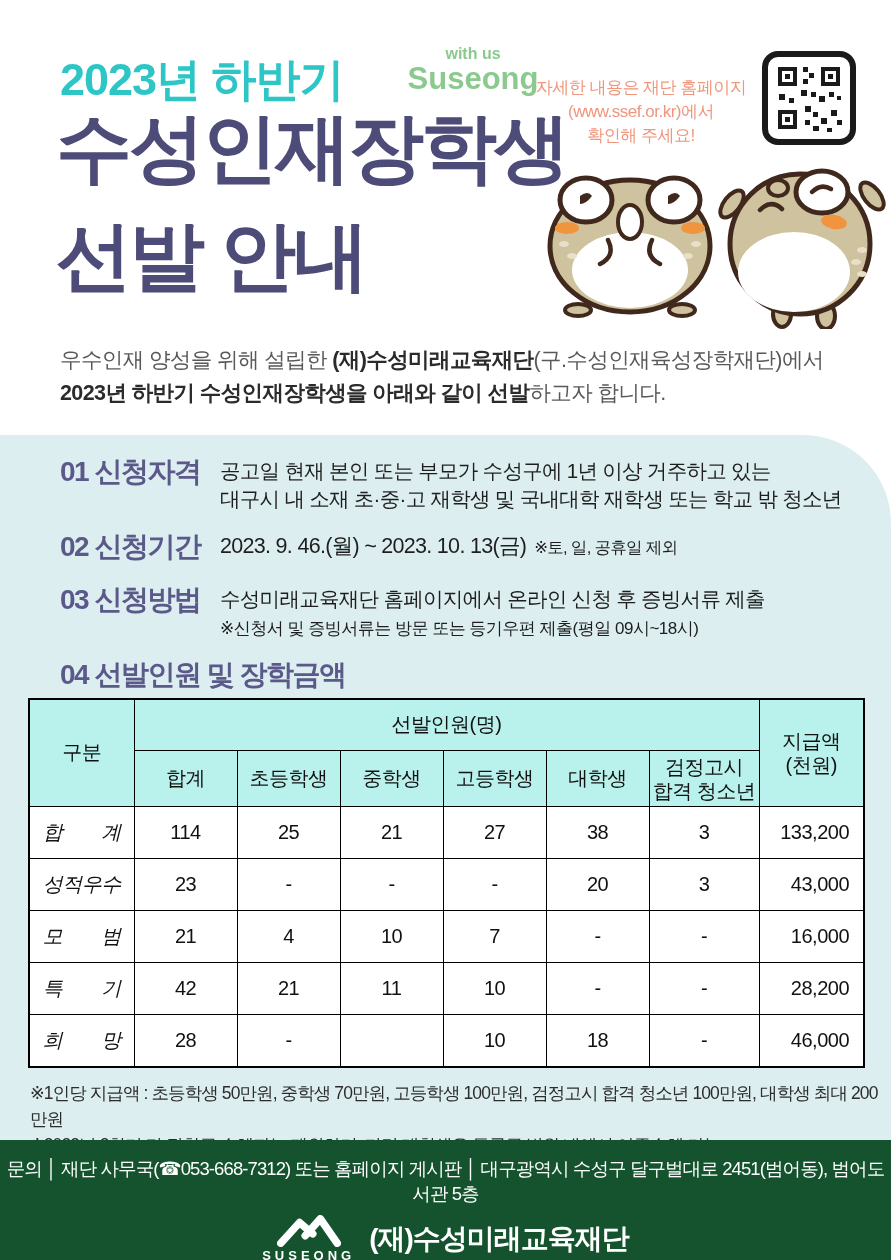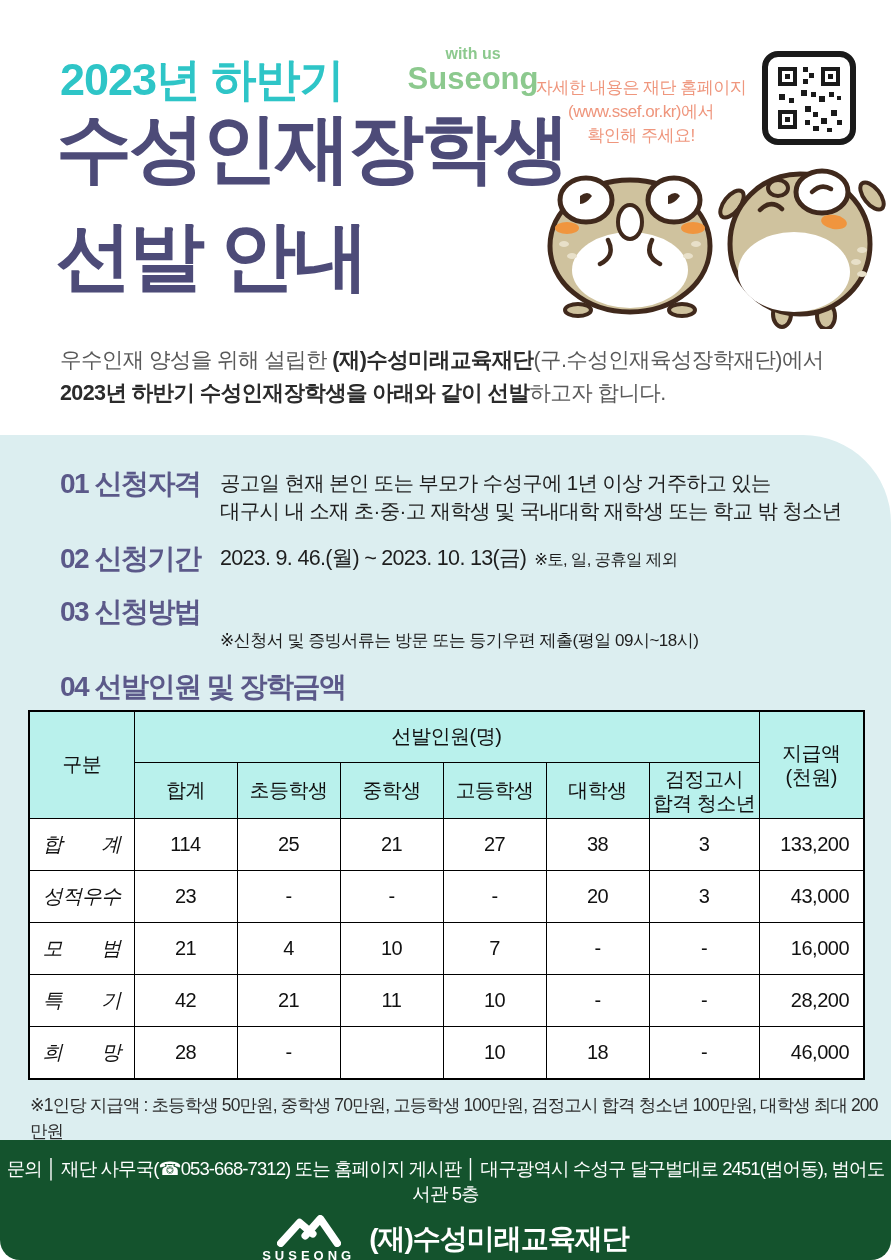--- a/index.html
+++ b/index.html
@@ -1,21 +1,20 @@
 <!DOCTYPE html>
 <html><head>
 <meta charset="utf-8">
 <style>
   * { box-sizing: border-box; margin: 0; padding: 0; }
   html,body { background:#fff; }
   .page {
     position: relative; width: 891px; height: 1260px; overflow: hidden;
     background: #fff;
     font-family: "Liberation Sans", "DejaVu Sans", sans-serif;
-    border-radius: 20px;
   }
 
   
   .subtitle {
     position: absolute; left: 60px; top: 50px;
     font-size: 45px; font-weight: 900; color: #2ec5c7; letter-spacing: -1px;
   }
   .main-title {
     position: absolute; left: 56px; top: 94px;
     font-size: 76px; font-weight: 900; color: #4d4b78;
@@ -39,21 +38,21 @@
   .intro {
     position: absolute; left: 60px; top: 312px;
     font-size: 21.5px; color: #595959; line-height: 1.5; letter-spacing: -0.6px;
   }
   .intro b { color: #2b2b2b; font-weight: 800; }
 
   
   .mint {
     position: absolute; left: 0; top: 435px; width: 891px; height: 705px;
     background: #dceef0; border-top-right-radius: 88px;
-    padding: 30px 0 0 60px;
+    padding: 18px 0 0 60px;
   }
   .sec { display: flex; align-items: flex-start; margin-bottom: 15px; }
   .sec-label {
     min-width: 160px; width: 160px;
     font-size: 28px; font-weight: 900; color: #5b5989; letter-spacing: -1.5px;
   }
   .sec-heading {
     font-size: 28px; font-weight: 900; color: #5b5989; letter-spacing: -1.5px;
     margin: 8px 0 2px 0;
   }
@@ -225,21 +224,21 @@
         <span class="date">2023. 9. 46.(월) ~ 2023. 10. 13(금)</span><span class="inline-note">※토, 일, 공휴일 제외</span>
       </div>
     </div>
 
     <div class="sec">
       <div class="sec-label">
         <span>03</span>
         <span>신청방법</span>
       </div>
       <div class="sec-body">
-        <br>
+        <span>수성미래교육재단 홈페이지에서 온라인 신청 후 증빙서류 제출</span><br>
         <span class="sec-note">※신청서 및 증빙서류는 방문 또는 등기우편 제출(평일 09시~18시)</span>
       </div>
     </div>
 
     <div class="sec-heading">
       <span>04</span>
       <span>선발인원 및 장학금액</span>
     </div>
 
     <table class="sch">

